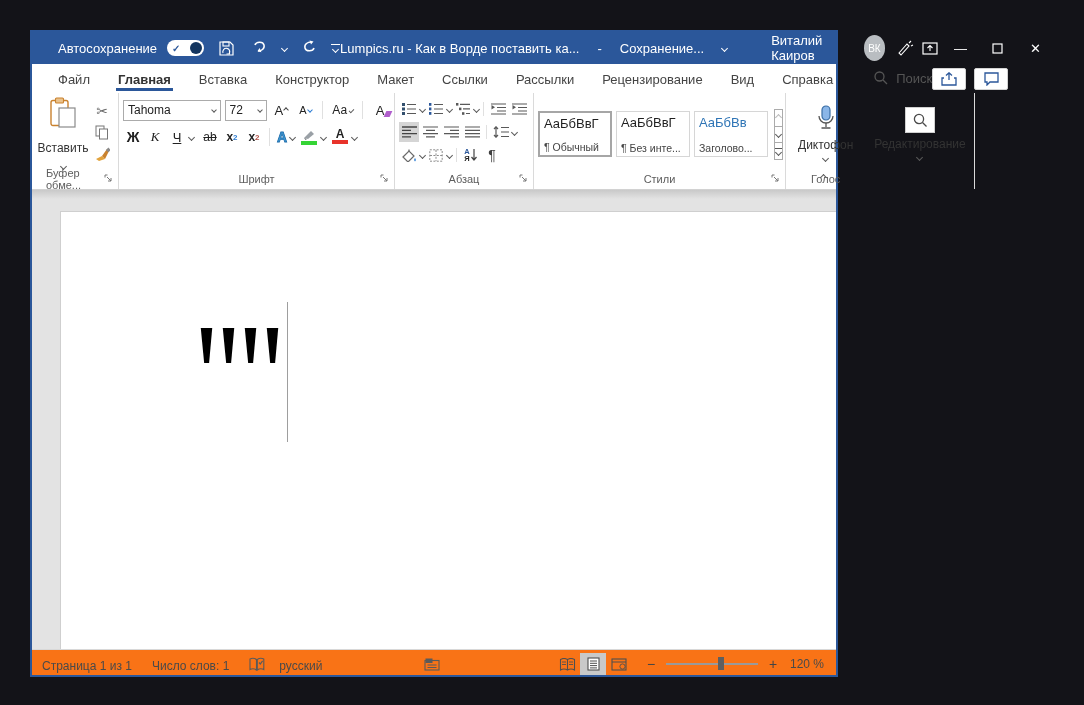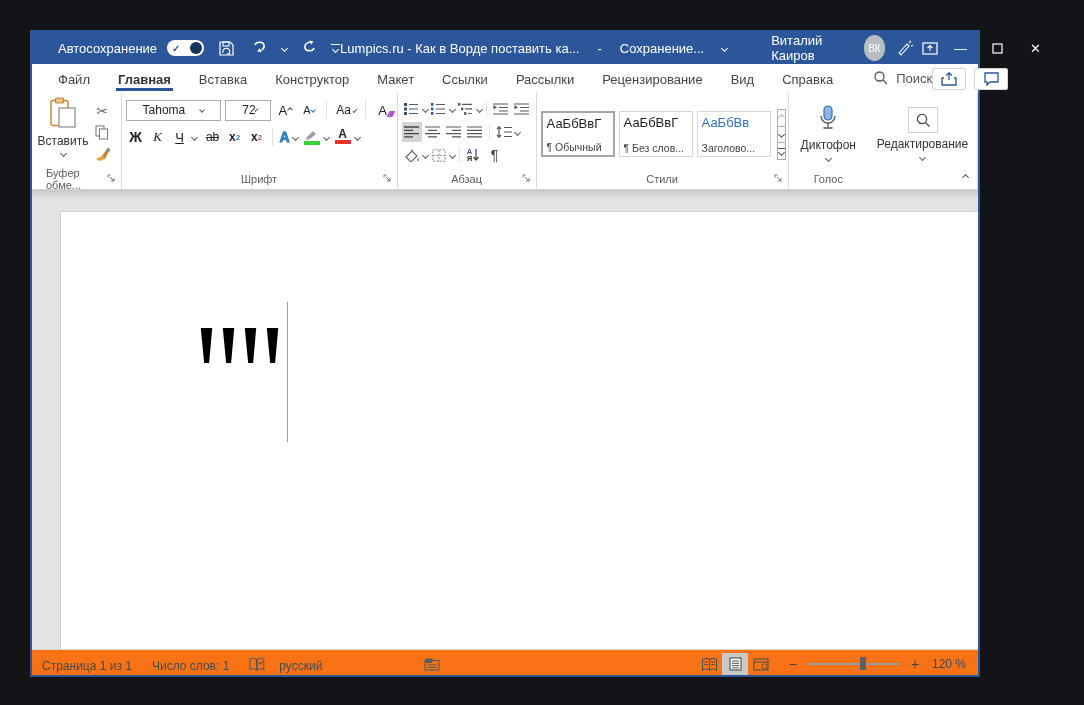--- a/index.html
+++ b/index.html
@@ -1,19 +1,19 @@
 <!DOCTYPE html>
 <html><head>
 <meta charset="utf-8">
 <style>
   * { margin:0; padding:0; box-sizing:border-box; }
   html,body { width:1084px; height:705px; }
   body { background:#131318; font-family:"Liberation Sans", sans-serif; overflow:hidden; position:relative; }
 
-  .window { position:absolute; left:30px; top:30px; width:950px; height:647px;
+  .window { position:absolute; left:30px; top:30px; width:808px; height:647px;
             border:2px solid #2b579a; background:#fff; display:flex; flex-direction:column; }
 
   
   .titlebar { height:32px; background:#2b579a; display:flex; align-items:center; color:#fff; font-size:13px; flex:0 0 auto; }
   .tb-left { display:flex; align-items:center; gap:10px; padding-left:26px; }
   .toggle { width:37px; height:16px; background:#fff; border-radius:9px; position:relative; display:flex; align-items:center; }
   .toggle .tick { color:#2b579a; font-size:10px; font-weight:bold; margin-left:5px; }
   .toggle .knob { position:absolute; right:2px; top:2px; width:12px; height:12px; border-radius:50%; background:#14355f; }
   .tb-icon { display:inline-flex; align-items:center; justify-content:center; width:24px; height:24px; }
   .tb-center { flex:1; display:flex; align-items:center; justify-content:center; gap:18px; white-space:nowrap; }
@@ -41,24 +41,24 @@
   .ribbon { height:97px; background:#fff; border-bottom:1px solid #d2d2d2; display:flex; flex:0 0 auto; position:relative; }
   .rgroup { display:flex; flex-direction:column; border-right:1px solid #dadada; padding:4px 4px 0; }
   .rgroup-body { flex:1; display:flex; }
   .rgroup-label { height:20px; display:flex; align-items:center; justify-content:center; font-size:11px; color:#5d5d5d; position:relative; padding:0 10px; }
   .launcher { position:absolute; right:1px; bottom:4px; }
   .smallbtn { display:inline-flex; align-items:center; justify-content:center; min-width:20px; height:20px; padding:0 2px; color:#222; }
   .rsep { width:1px; background:#e0e0e0; margin:2px 3px; }
   .col { display:flex; flex-direction:column; }
   .row { display:flex; align-items:center; }
 
-  .paste-btn { width:54px; display:flex; flex-direction:column; align-items:center; justify-content:flex-start; gap:3px; font-size:12px; color:#333; }
+  .paste-btn { width:54px; display:flex; flex-direction:column; align-items:center; justify-content:space-between; gap:3px; font-size:12px; color:#333; }
   .clip-col { display:flex; flex-direction:column; justify-content:space-between; padding:4px 2px 6px; }
 
-  .combo { height:21px; border:1px solid #ababab; background:#fff; display:flex; align-items:center; font-size:12px; color:#222; padding:0 16px; justify-content:space-between; }
+  .combo { height:21px; border:1px solid #ababab; background:#fff; display:flex; align-items:center; font-size:12px; color:#222; padding:0 4px; justify-content:space-between; }
   .combo .chev { width:4px; height:4px; }
 
   .fx-letter { font-weight:bold; font-size:14px; color:#3d9bd6; -webkit-text-stroke:0.8px #1f6cab; }
   .colorbar { display:flex; flex-direction:column; align-items:center; line-height:10px; }
   .colorbar .bar { width:16px; height:4px; margin-top:1px; }
 
   .mini-caret-up { display:inline-block; width:4px; height:4px; border-right:1.2px solid #444; border-bottom:1.2px solid #444; transform:rotate(225deg); margin-left:1px; vertical-align:6px; }
   .mini-caret-dn { display:inline-block; width:4px; height:4px; border-right:1.2px solid #2b7cd3; border-bottom:1.2px solid #2b7cd3; transform:rotate(45deg); margin-left:1px; vertical-align:6px; }
 
   .style-card { width:74px; height:46px; border:1px solid #d6d6d6; background:#fff; margin-right:4px; padding:3px 4px 2px;
@@ -446,21 +446,21 @@
 
     <div class="rgroup" style="width:252px">
       <div class="rgroup-body" style="align-items:center; padding-top:2px;">
         <div class="row">
             <div class="style-card selected">
               <div class="style-sample" style="color: rgb(31, 31, 31);">АаБбВвГ</div>
               <div class="style-name">¶ Обычный</div>
             </div>
             <div class="style-card">
               <div class="style-sample" style="color: rgb(31, 31, 31);">АаБбВвГ</div>
-              <div class="style-name">¶ Без слов...</div>
+              <div class="style-name">¶ Без инте...</div>
             </div>
             <div class="style-card">
               <div class="style-sample" style="color: rgb(46, 116, 181);">АаБбВв</div>
               <div class="style-name">Заголово...</div>
             </div>
           </div>
         <div class="style-scroll" style="height:50px;">
           <div>
               <span class="chev up" style="border-color:#bbb;"></span>
             </div>

